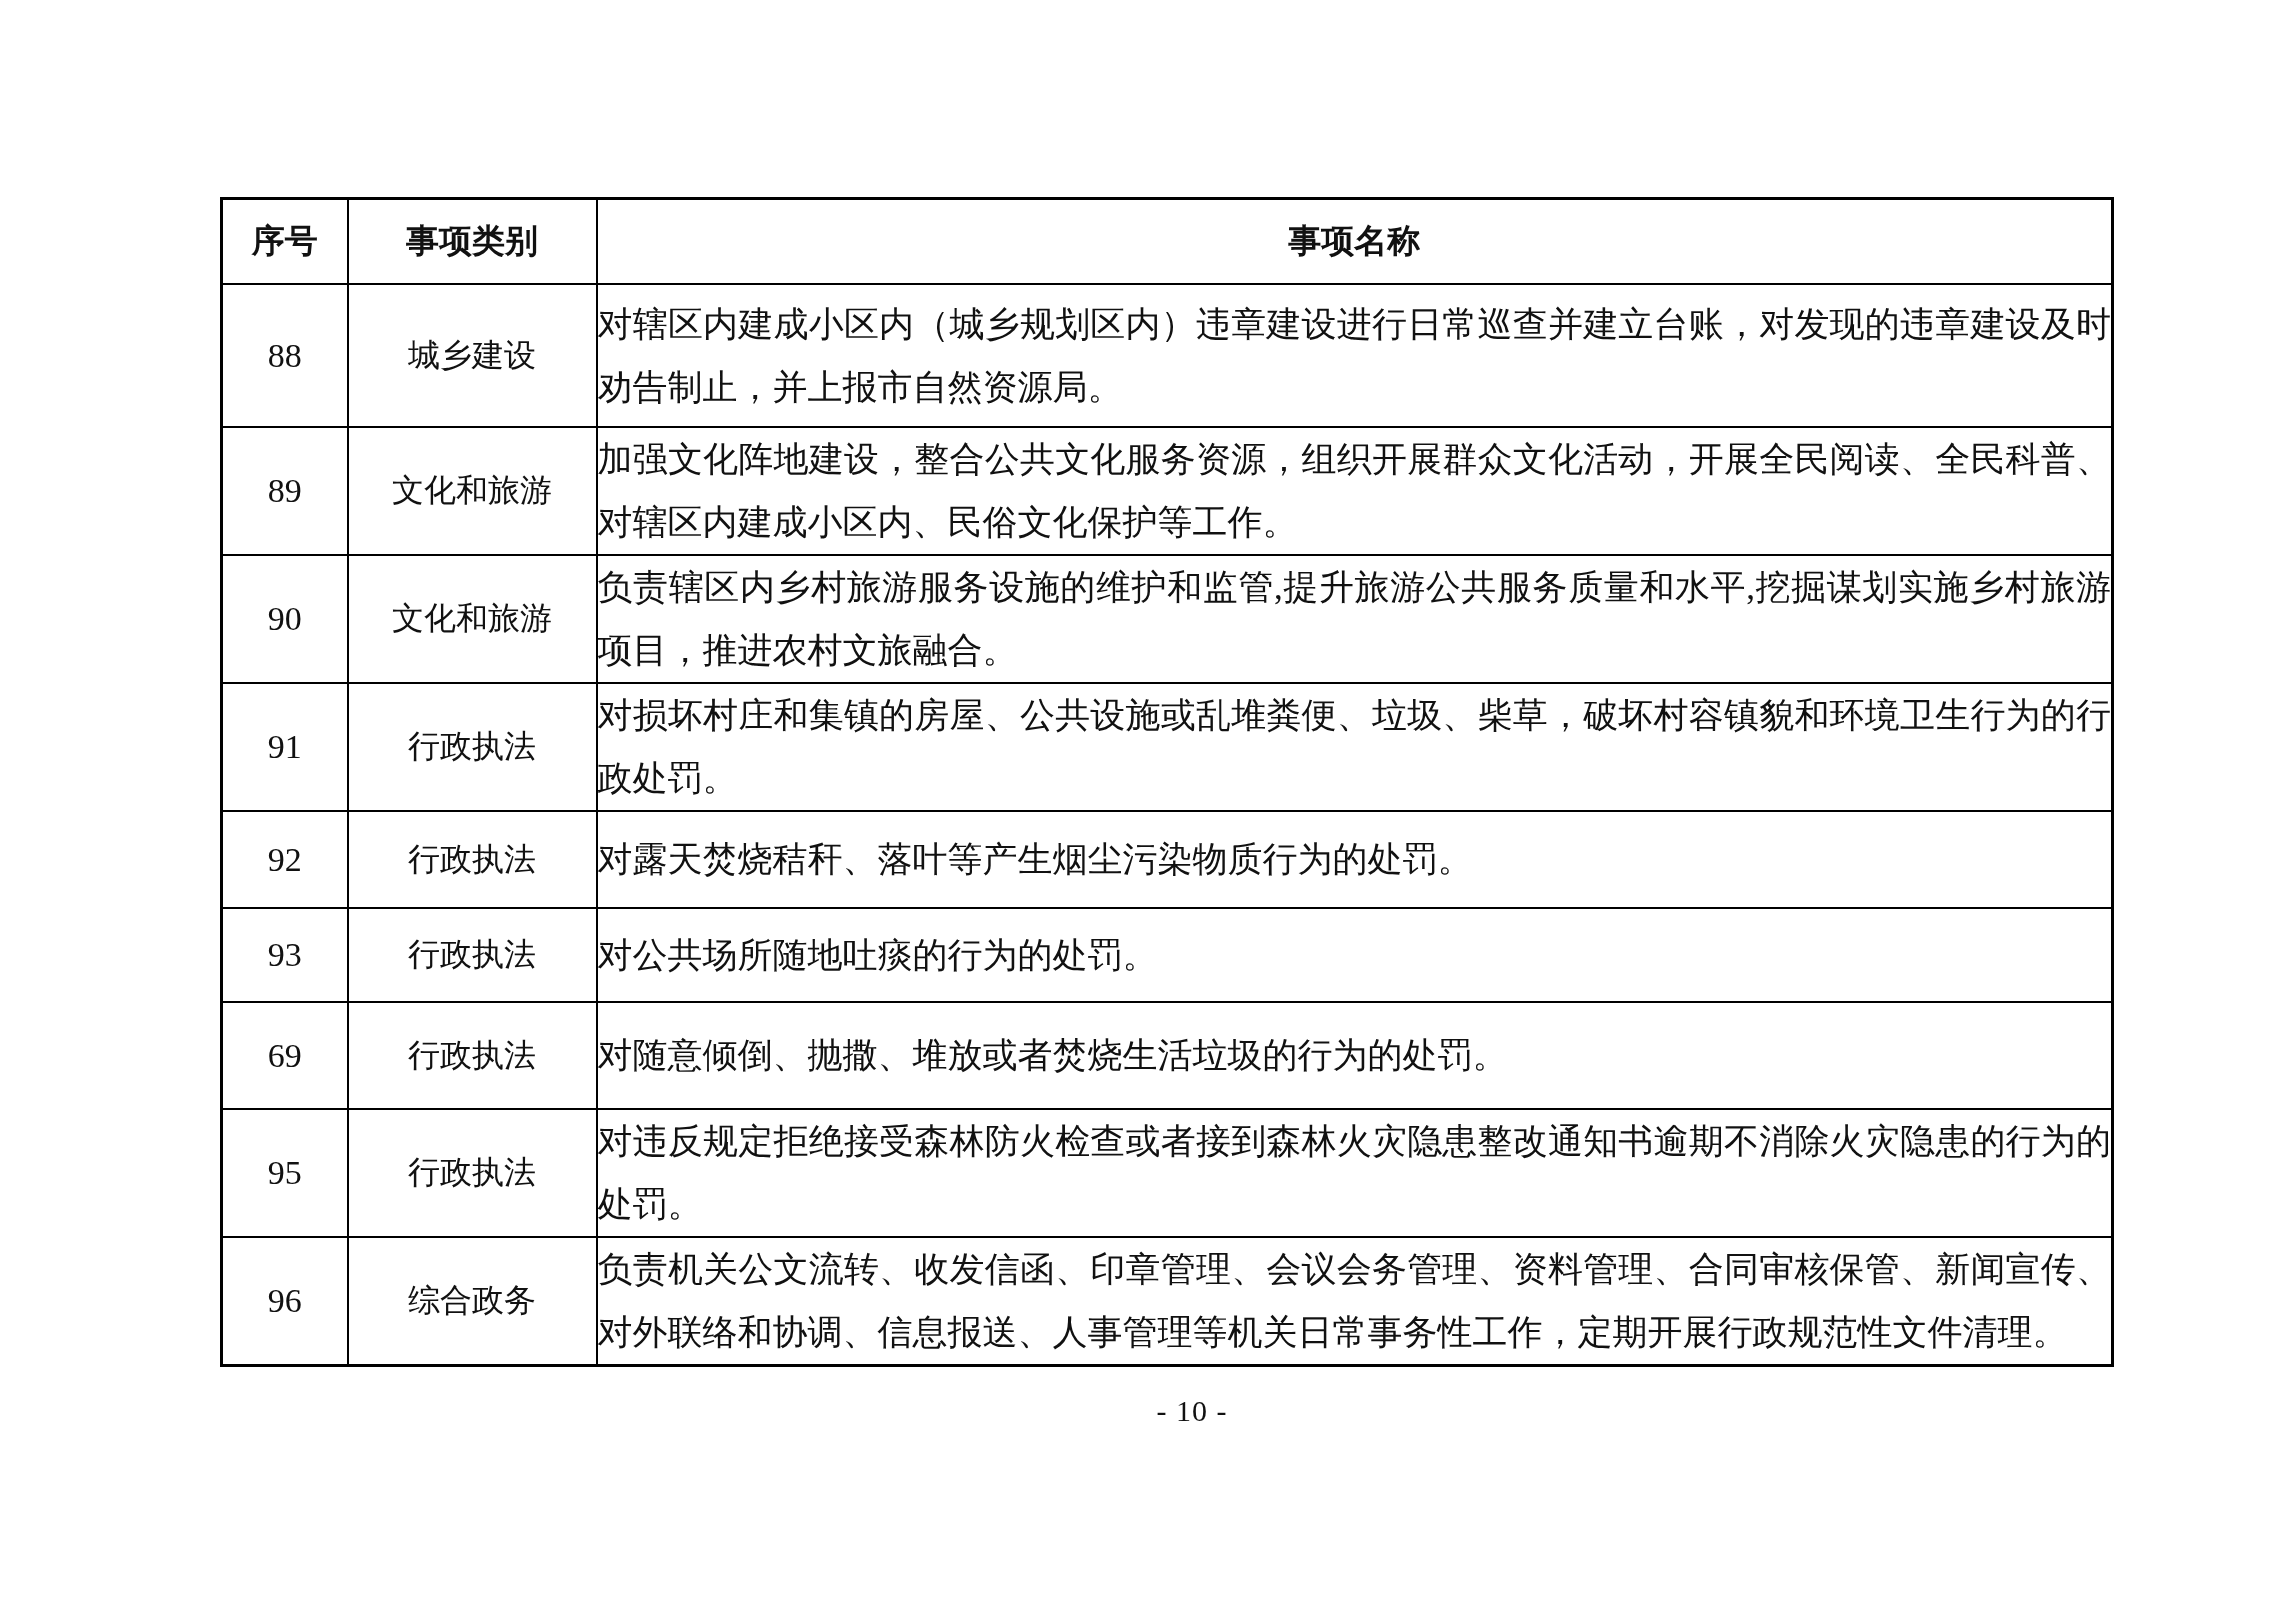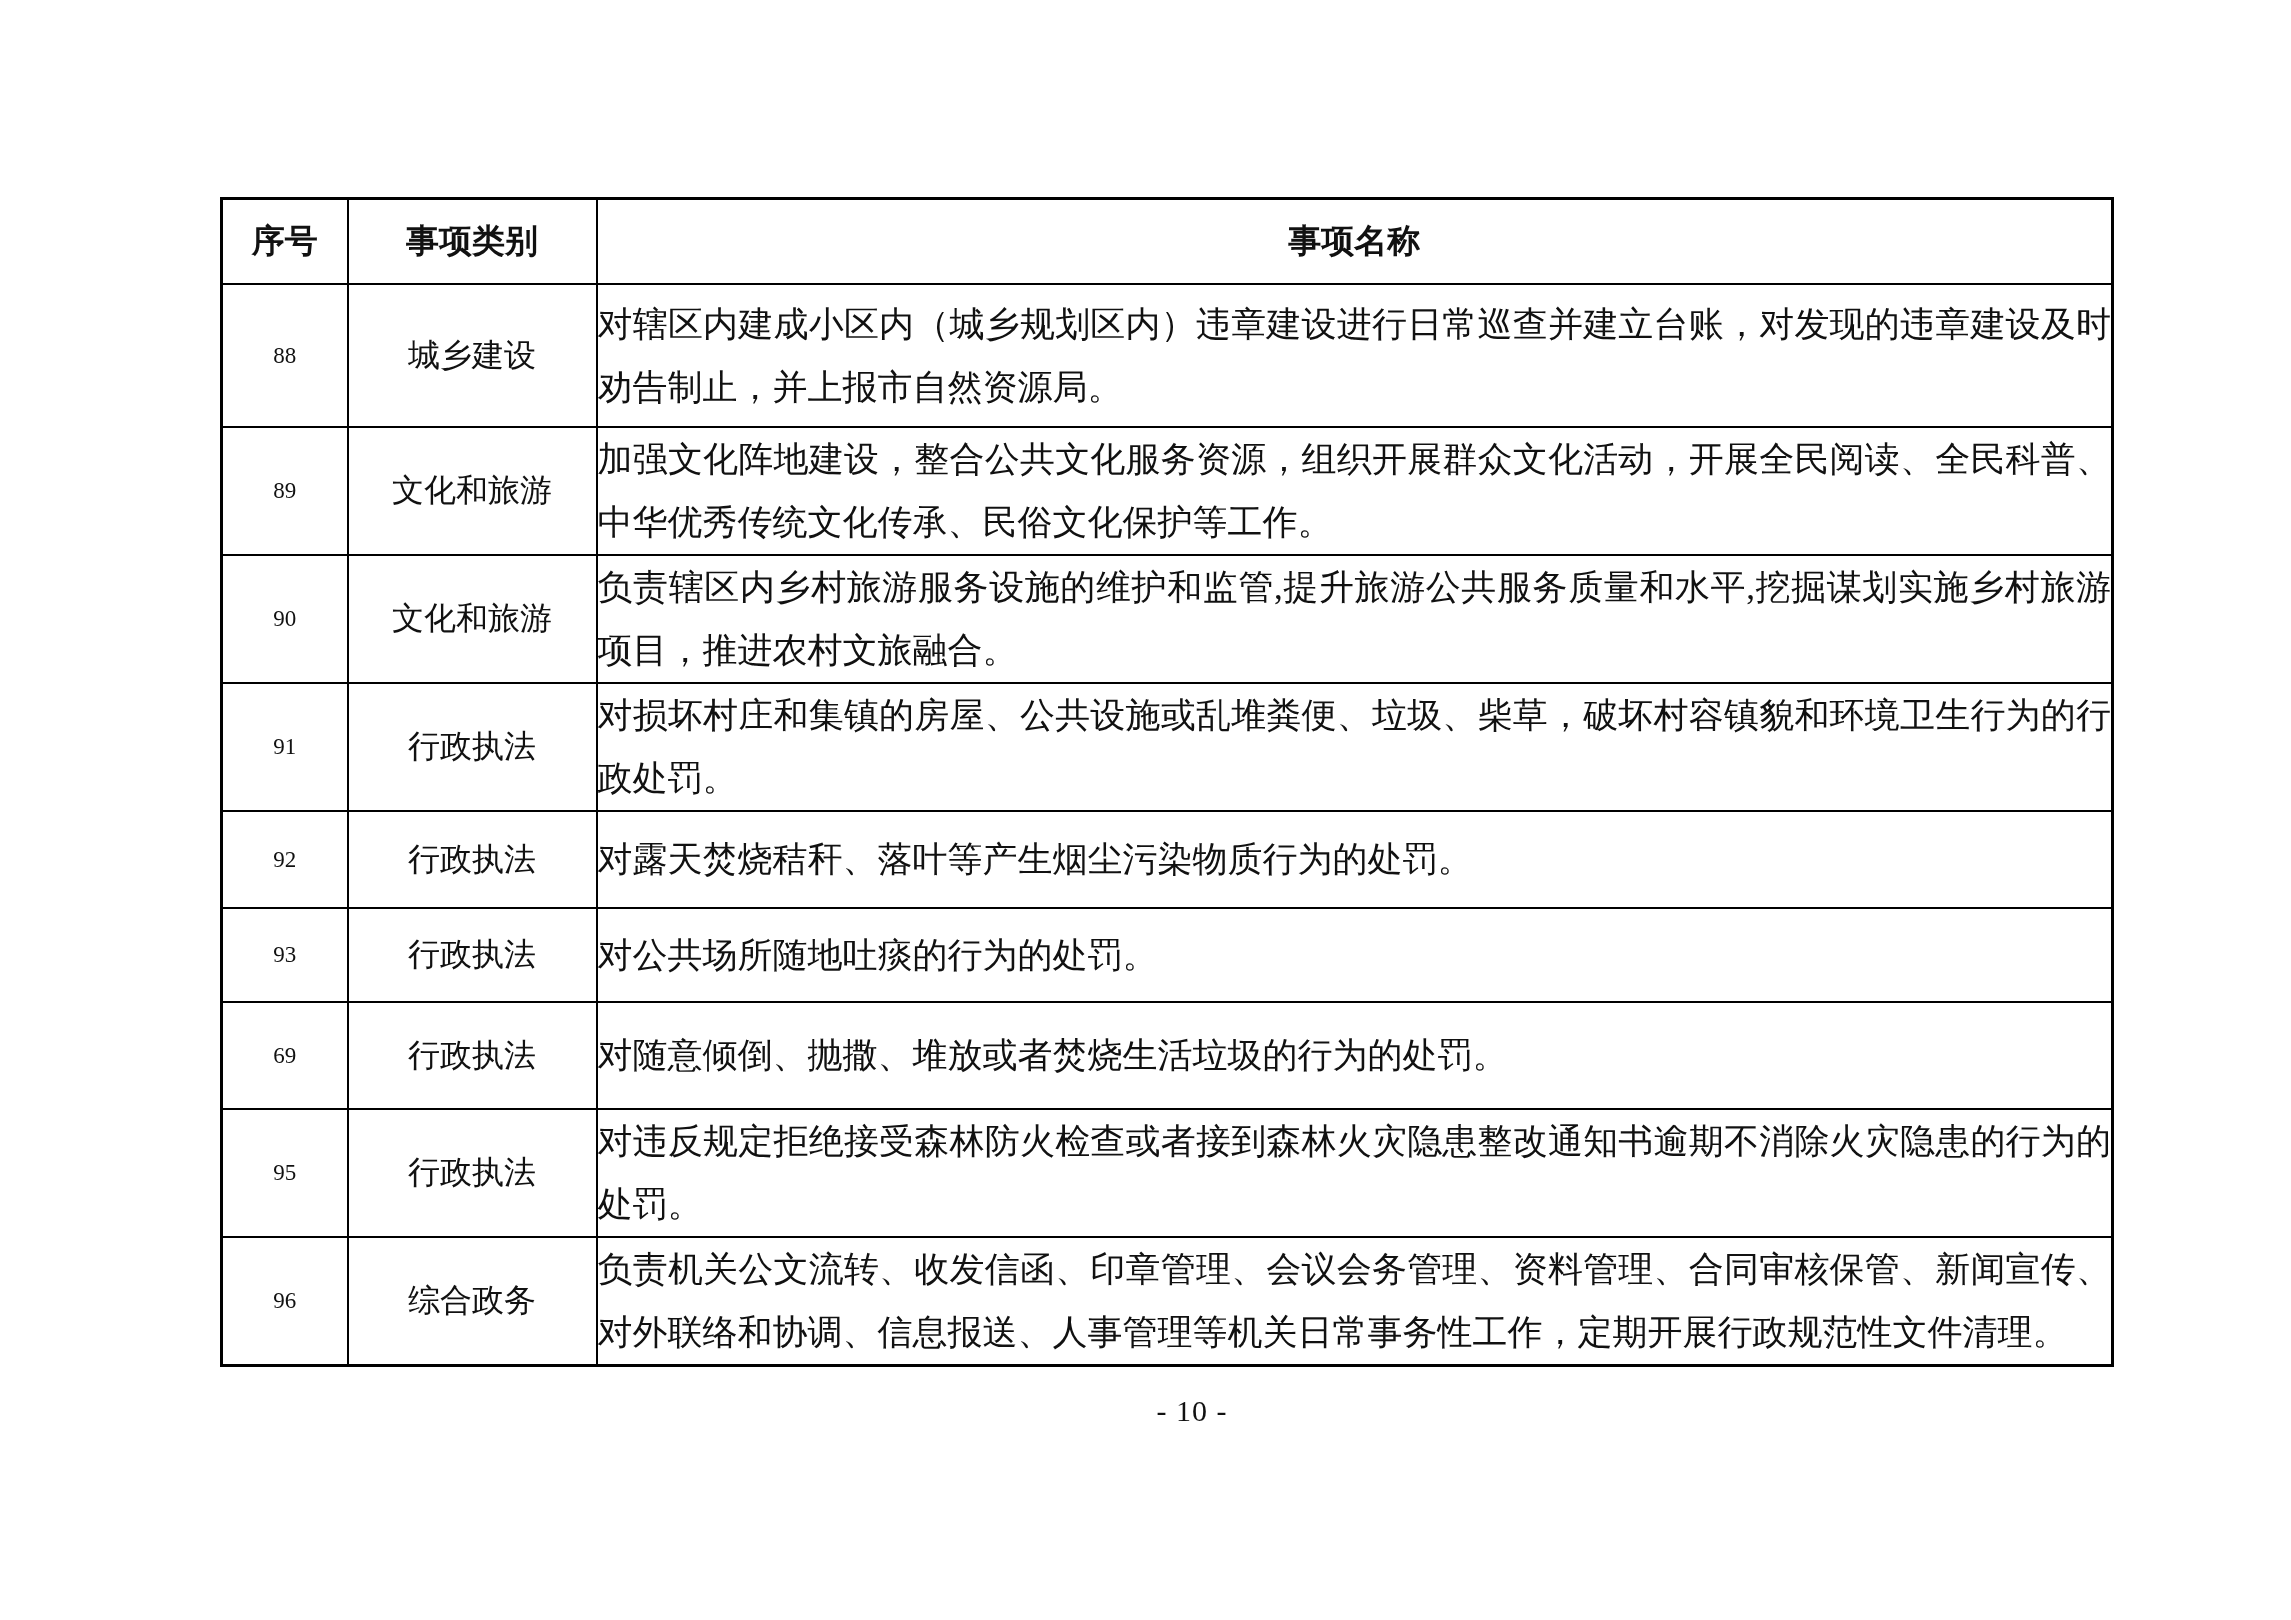--- a/index.html
+++ b/index.html
@@ -36,21 +36,21 @@
   
   table.items-table th {
     font-weight: bold;
     font-size: 33px;
     text-align: center;
     height: 83px;
     border-bottom-width: 2.9px;
   }
   
   td.cell-num {
-    font-size: 23px;
+    font-size: 34px;
     text-align: center;
     font-family: "Liberation Serif", "DejaVu Serif", serif;
   }
   
   td.cell-cat {
     font-size: 32px;
     text-align: center;
   }
   
   td.cell-name {
@@ -106,21 +106,21 @@
     </thead>
     <tbody>
       <tr class="row-0">
         <td class="cell-num">88</td>
         <td class="cell-cat">城乡建设</td>
         <td class="cell-name">对辖区内建成小区内（城乡规划区内）违章建设进行日常巡查并建立台账，对发现的违章建设及时劝告制止，并上报市自然资源局。</td>
       </tr>
       <tr class="row-1">
         <td class="cell-num">89</td>
         <td class="cell-cat">文化和旅游</td>
-        <td class="cell-name">加强文化阵地建设，整合公共文化服务资源，组织开展群众文化活动，开展全民阅读、全民科普、中华优秀传统文化传承、民俗文化保护等工作。</td>
+        <td class="cell-name">加强文化阵地建设，整合公共文化服务资源，组织开展群众文化活动，开展全民阅读、全民科普、对辖区内建成小区内、民俗文化保护等工作。</td>
       </tr>
       <tr class="row-2">
         <td class="cell-num">90</td>
         <td class="cell-cat">文化和旅游</td>
         <td class="cell-name">负责辖区内乡村旅游服务设施的维护和监管,提升旅游公共服务质量和水平,挖掘谋划实施乡村旅游项目，推进农村文旅融合。</td>
       </tr>
       <tr class="row-3">
         <td class="cell-num">91</td>
         <td class="cell-cat">行政执法</td>
         <td class="cell-name">对损坏村庄和集镇的房屋、公共设施或乱堆粪便、垃圾、柴草，破坏村容镇貌和环境卫生行为的行政处罚。</td>

